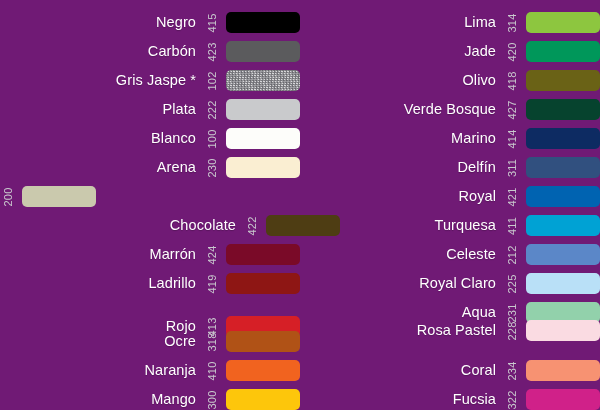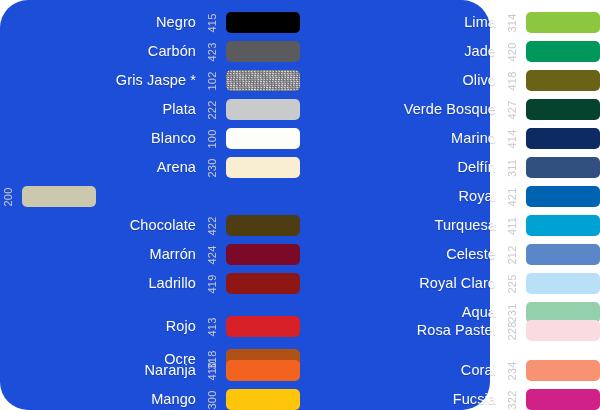--- a/index.html
+++ b/index.html
@@ -8,25 +8,24 @@
     padding: 0;
   }
   body {
     width: 600px;
     height: 410px;
     overflow: hidden;
     font-family: "Liberation Sans", sans-serif;
   }
   #chart {
     position: relative;
-    width: 490px;
+    width: 600px;
     height: 410px;
-    background: #1d4ed8;
+    background: #701a75;
     box-sizing: border-box;
-    border-radius: 28px;
   }
   .column {
     position: absolute;
     top: 0;
     width: 300px;
     height: 410px;
   }
   .column.left  { left: 0; }
   .column.right { left: 300px; }
 
@@ -137,21 +136,21 @@
           <span>230</span>
         </div>
         <div class="color-chip" style="background-color: rgb(250, 238, 210);"></div>
       </div>
       <div class="swatch-row" style="top: 182px;">
         <div class="color-code">
           <span>200</span>
         </div>
         <div class="color-chip" style="background-color: rgb(202, 201, 173);"></div>
       </div>
-      <div class="swatch-row" style="top: 211px;">
+      <div class="swatch-row" style="top: 211px; padding-left: 40px;">
         <div class="color-name">Chocolate</div>
         <div class="color-code">
           <span>422</span>
         </div>
         <div class="color-chip" style="background-color: rgb(78, 61, 19);"></div>
       </div>
       <div class="swatch-row" style="top: 240px;">
         <div class="color-name">Marrón</div>
         <div class="color-code">
           <span>424</span>
@@ -165,21 +164,21 @@
         </div>
         <div class="color-chip" style="background-color: rgb(142, 22, 20);"></div>
       </div>
       <div class="swatch-row" style="top: 292px; margin-top: 20px;">
         <div class="color-name">Rojo</div>
         <div class="color-code">
           <span>413</span>
         </div>
         <div class="color-chip" style="background-color: rgb(214, 31, 38);"></div>
       </div>
-      <div class="swatch-row" style="top: 327px; margin-top: 18px;">
+      <div class="swatch-row" style="top: 327px;">
         <div class="color-name">Ocre</div>
         <div class="color-code">
           <span>318</span>
         </div>
         <div class="color-chip" style="background-color: rgb(176, 82, 22);"></div>
       </div>
       <div class="swatch-row" style="top: 356px;">
         <div class="color-name">Naranja</div>
         <div class="color-code">
           <span>410</span>

